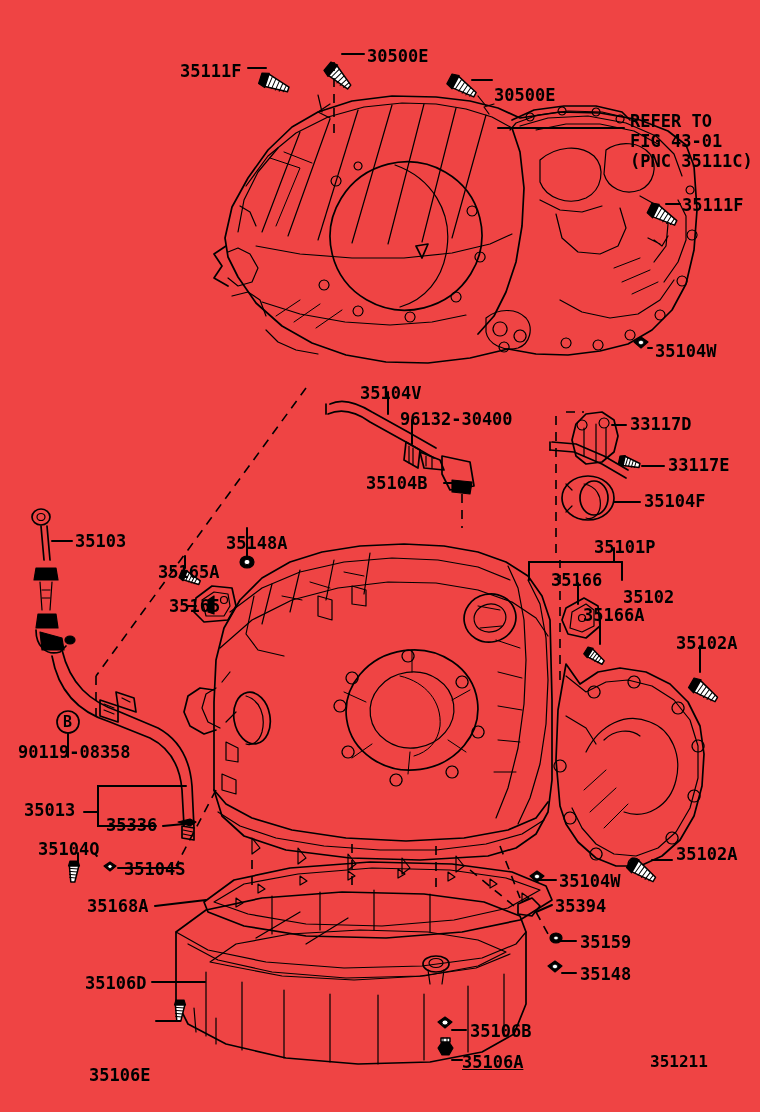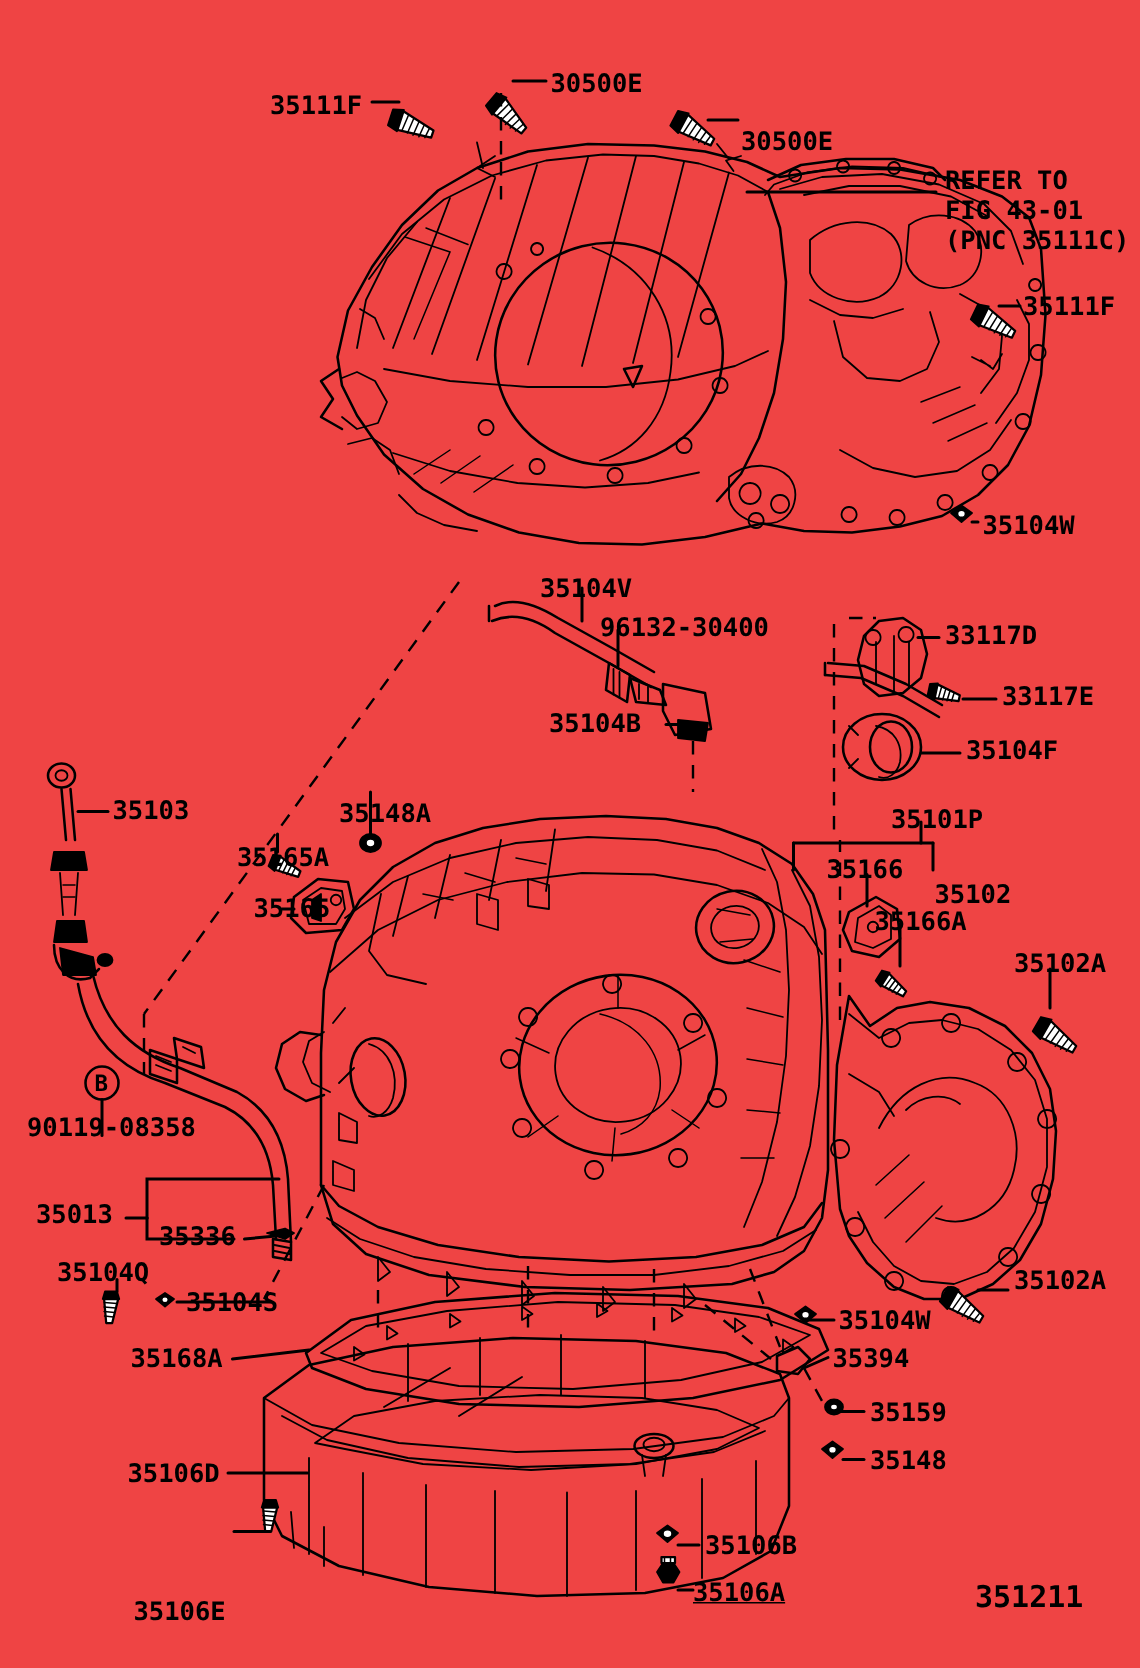--- a/index.html
+++ b/index.html
@@ -23,21 +23,21 @@
     font-size:17px;
     letter-spacing:0px;
     line-height:19px;
     white-space:pre;
     color:#000;
   }
   .figno{
     position:absolute;
     font-family:"DejaVu Sans Mono","Liberation Mono",monospace;
     font-weight:bold;
-    font-size:20px;
+    font-size:16px;
     color:#000;
   }
 </style>
 </head>
 <body>
 
 <div id="sheet">
 
   <svg id="artwork" viewBox="0 0 760 1112" xmlns="http://www.w3.org/2000/svg">
     <defs>

